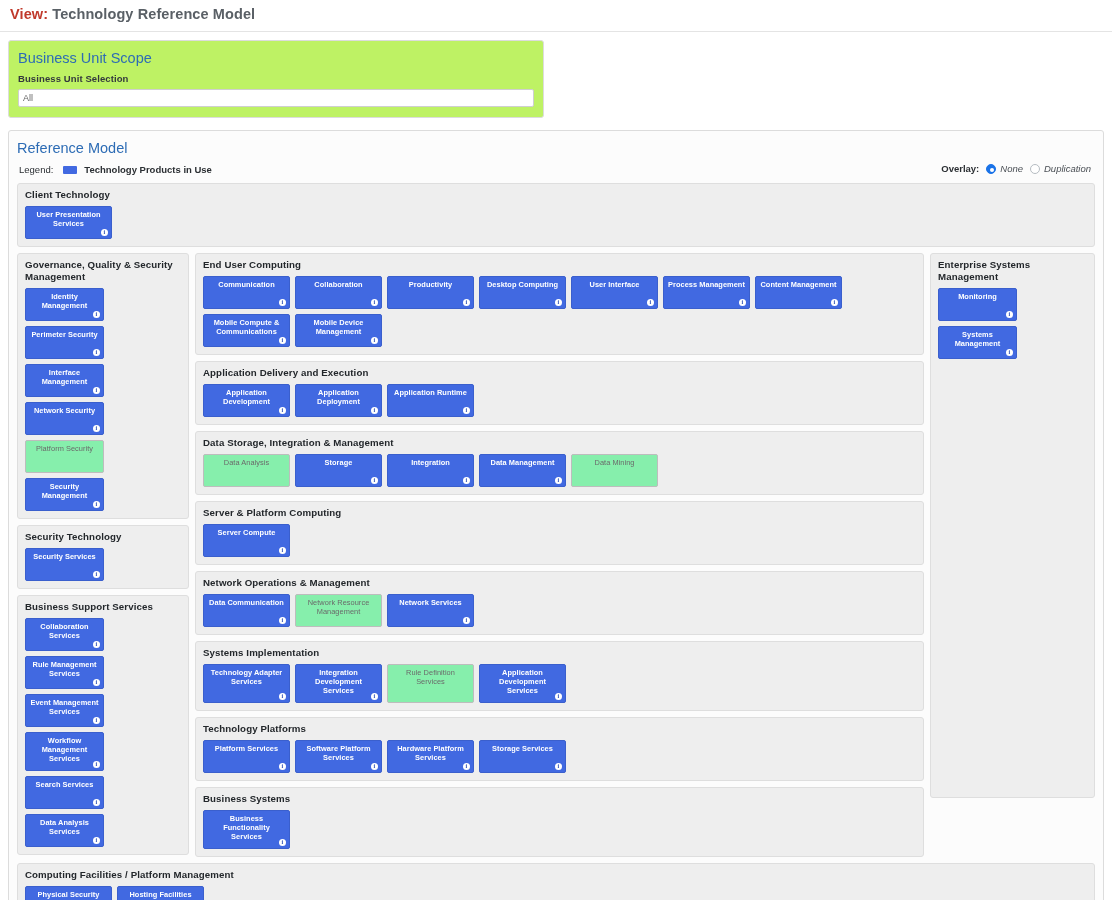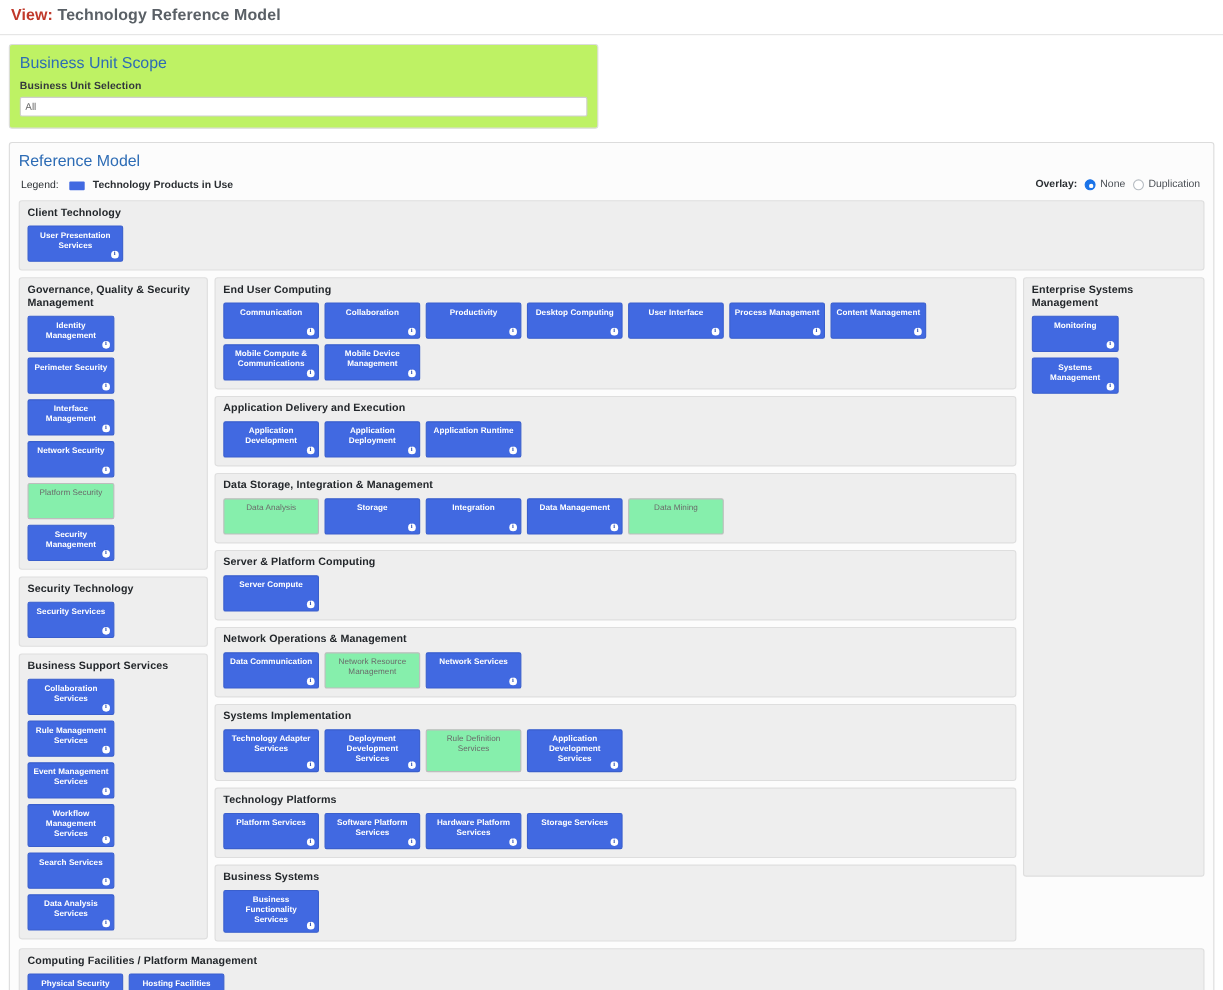--- a/index.html
+++ b/index.html
@@ -94,21 +94,21 @@
     display:inline-block; margin-right: 7px;
   }
   .legend-text { font-size: 9.5px; font-weight: bold; color: #2b2f33; }
 
   .overlay-row {
     position: absolute; right: 4px; top: 0;
     display: flex; align-items: center; gap: 7px;
     font-size: 9.5px; color: #2b2f33;
   }
   .overlay-row .ov-label { font-weight: bold; }
-  .radio-item { display:flex; align-items:flex-end; gap:4px; cursor:pointer; }
+  .radio-item { display:flex; align-items:flex-end; gap:4px; cursor:pointer;font-style:italic; }
   .radio {
     width: 10px; height: 10px; border-radius: 50%;
     border: 1px solid #b6bcc2; background: #fff;
     display:inline-block; position: relative;
   }
   .radio.on { border-color: #1a73e8; background: #1a73e8; }
   .radio.on::after {
     content:""; position:absolute; left:2.5px; top:2.5px;
     width:4px; height:4px; border-radius:50%; background:#fff;
   }
@@ -399,21 +399,21 @@
               </div>
           </div>
           <div class="band">
             <div class="band-title">Systems Implementation</div>
             <div class="tiles">
                 <div class="tile in-use">
                   <span>Technology Adapter Services</span>
                   <span class="info">i</span>
                 </div>
                 <div class="tile in-use">
-                  <span>Deployment Development Services</span>
+                  <span>Integration Development Services</span>
                   <span class="info">i</span>
                 </div>
                 <div class="tile not-in-use">
                   <span>Rule Definition Services</span>
                 </div>
                 <div class="tile in-use">
                   <span>Application Development Services</span>
                   <span class="info">i</span>
                 </div>
               </div>

